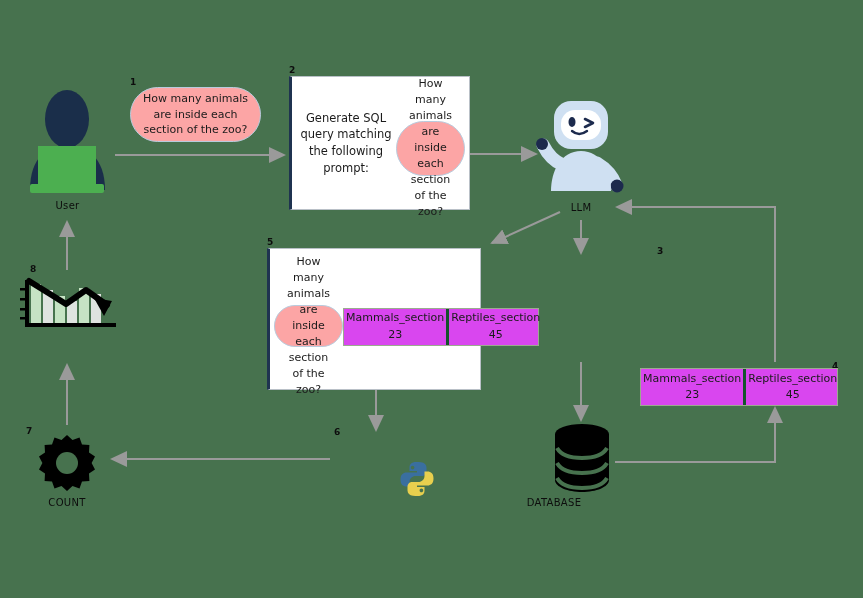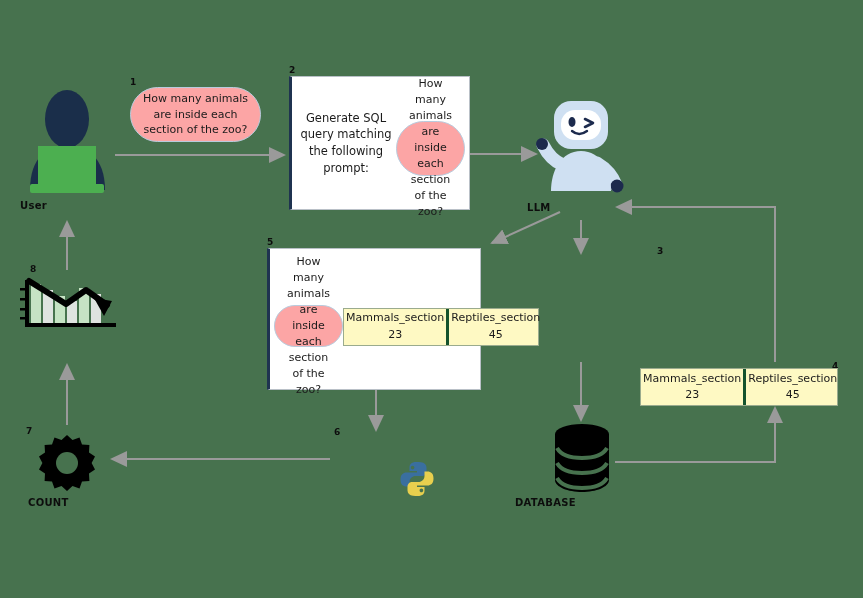--- a/index.html
+++ b/index.html
@@ -42,39 +42,39 @@
     border-radius:40px;
     box-sizing:border-box;
     display:flex;align-items:center;justify-content:center;
     text-align:center;
     font-size:11px;color:#1b1b1b;line-height:1.45;
     padding:6px 12px;
   }
 
   
   .restable{
-    background:#fef9c3;
+    background:#d946ef;
     border:1px solid #9aab8e;
     box-sizing:border-box;
     display:flex;
   }
   .restable .col{
     flex:1;display:flex;flex-direction:column;
     align-items:center;justify-content:center;
     font-size:11px;color:#1b1b1b;line-height:1.5;
     padding:4px 2px;
   }
   .restable .col + .col{border-left:3px solid #14532d;}
   .restable .hdr{white-space:nowrap;}
   .restable .val{}
 
   
   .caption{
-    font-size:10px;font-weight:bold;color:#0d0d0d;
-    text-align:left;letter-spacing:.3px;
+    font-size:10px;font-weight:normal;color:#0d0d0d;
+    text-align:center;letter-spacing:.3px;
   }
 
   
   .codebox{
     background:#ffffff;
     border:1.5px solid #1f3350;
     box-sizing:border-box;
     display:flex;align-items:center;justify-content:center;
     text-align:center;
     font-size:11px;font-weight:bold;color:#0d0d0d;line-height:1.35;

